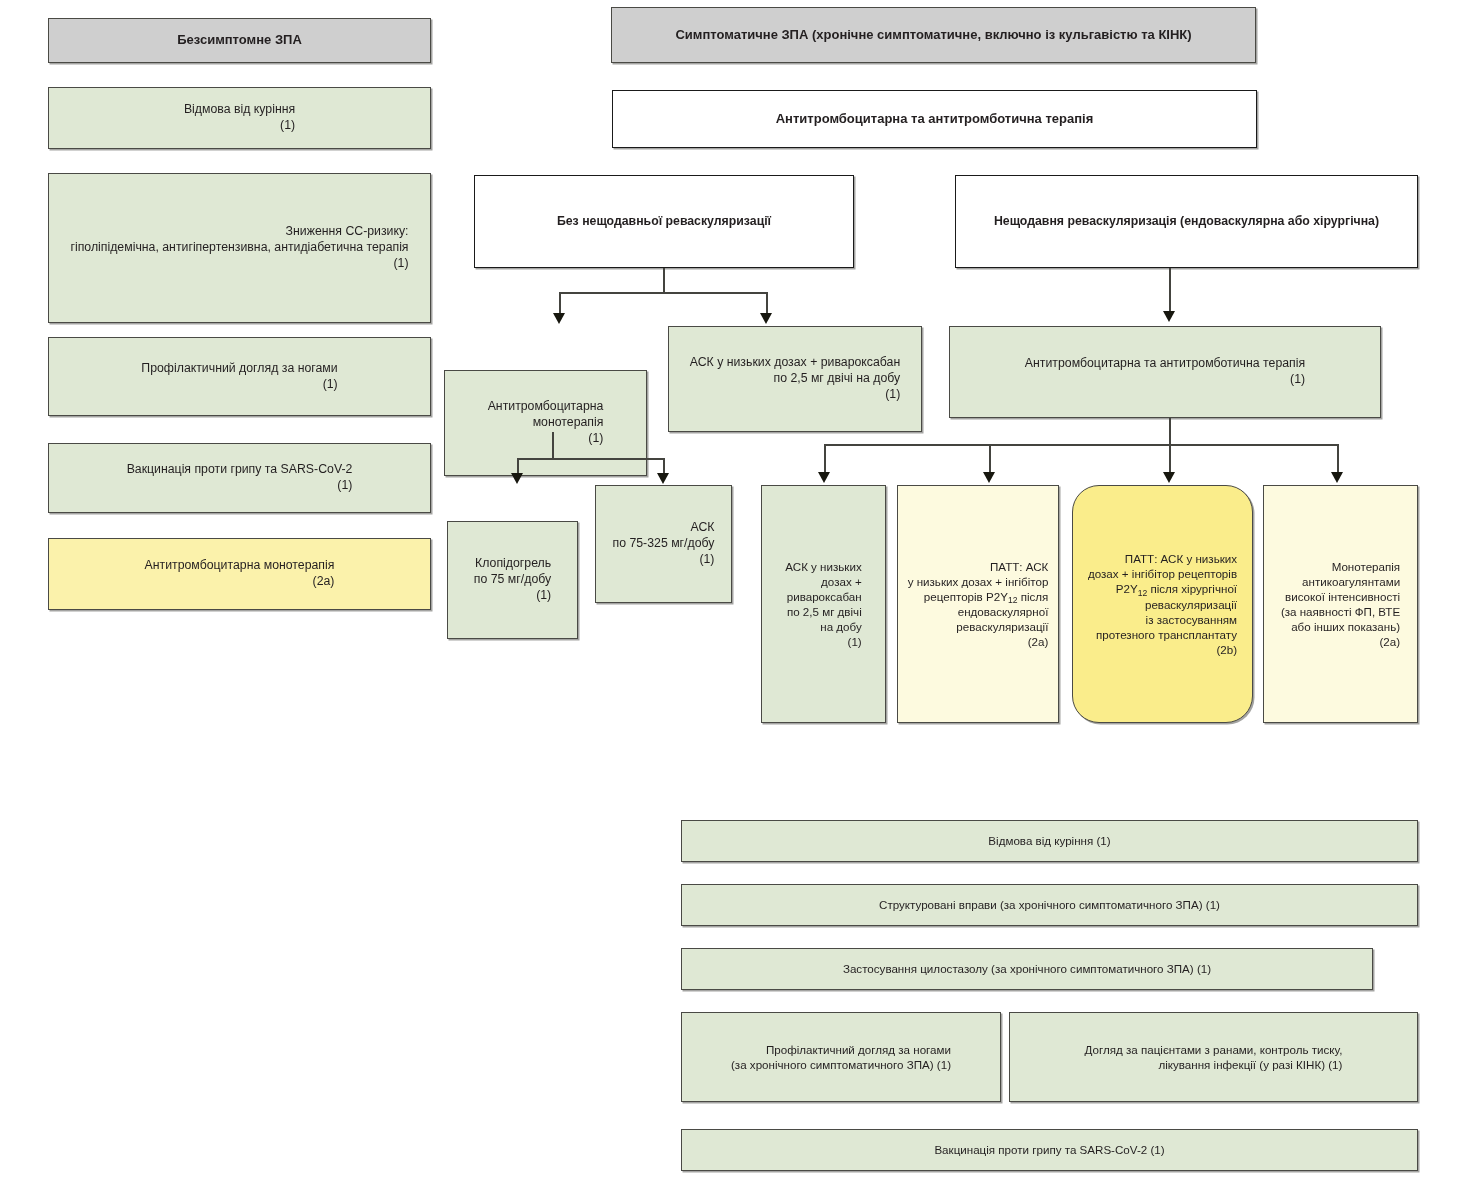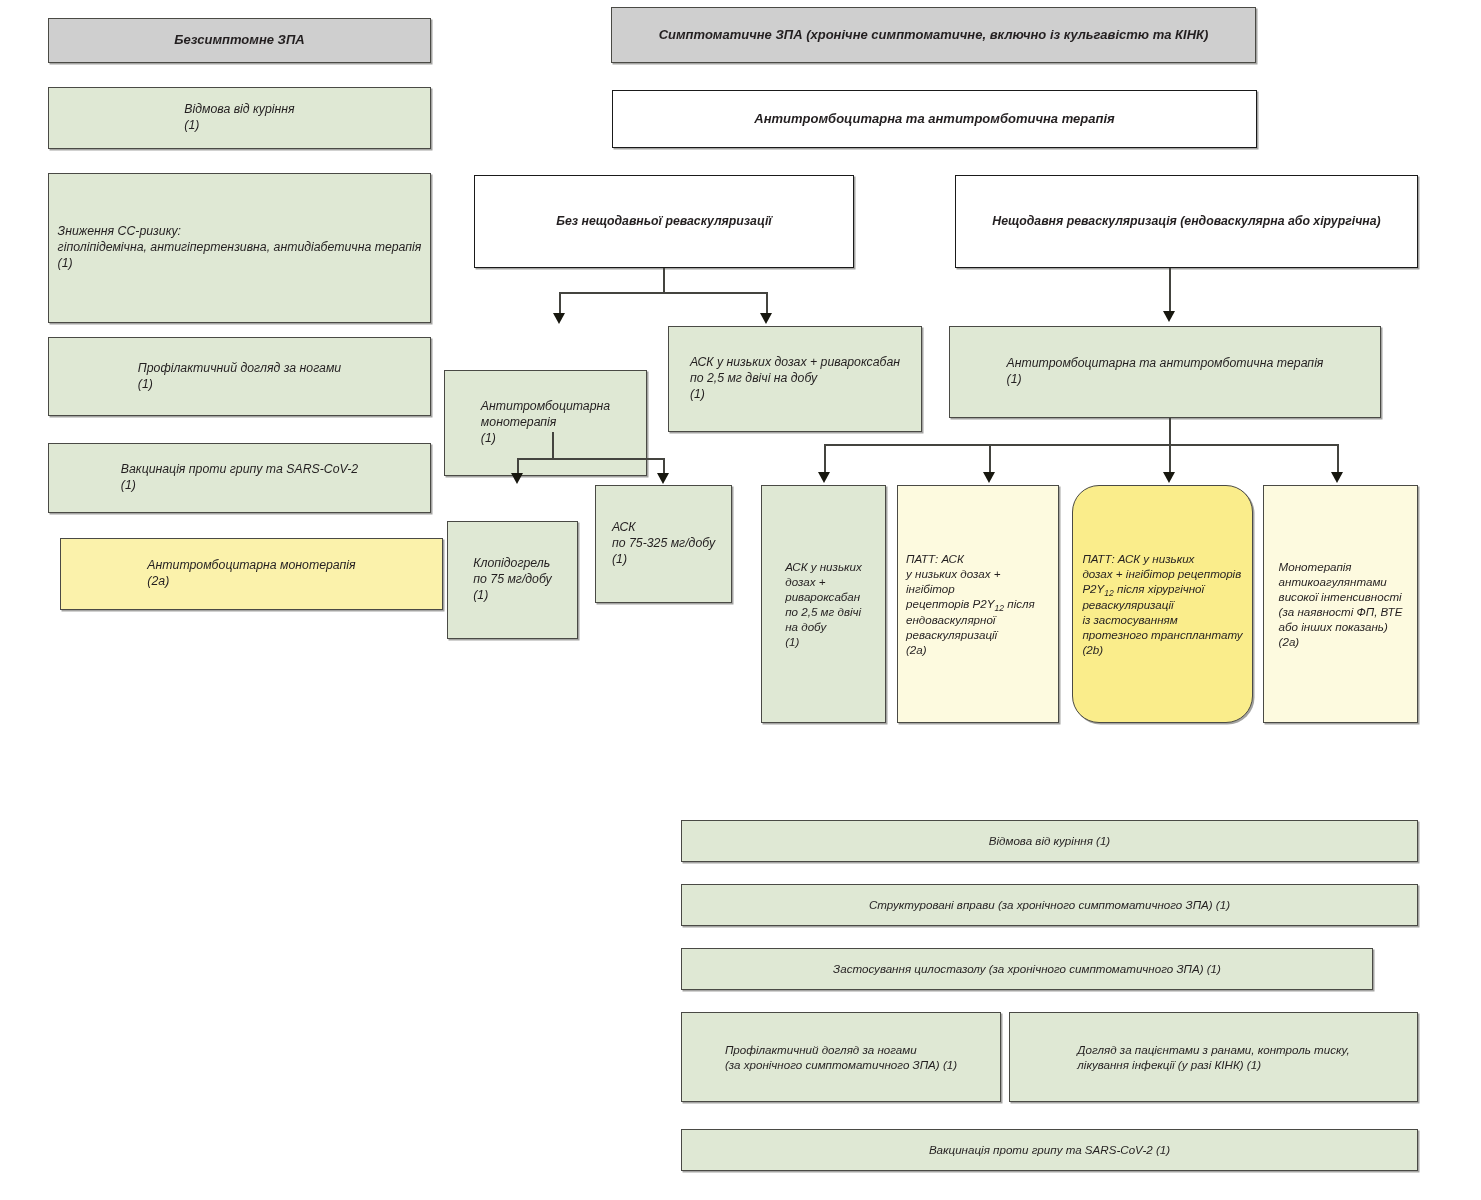--- a/index.html
+++ b/index.html
@@ -17,32 +17,31 @@
     height: 1200px;
     background: #ffffff;
     overflow: hidden;
   }
   .box {
     position: absolute;
     box-sizing: border-box;
     display: flex;
     align-items: center;
     justify-content: center;
-    text-align: left;
+    text-align: right;
     line-height: 1.30;
     padding: 8px 8px;
     white-space: pre-line;
     border: 1.4px solid #4a4a45;
     box-shadow: 1.5px 1.5px 0 rgba(90,90,85,0.55);
-    font-style: italic;
   }
   .gray   { background: #cfcfcf; font-weight: bold; }
   .white  { background: #ffffff; font-weight: bold; border-color: #1a1a1a; border-width: 1.6px; }
   .green  { background: #dfe8d4; }
-  .yellow { background: #fbf2ab; margin-left: 12px; }
+  .yellow { background: #fbf2ab; }
   .cream  { background: #fdfadf; }
   .vivid  { background: #faed8b; border-radius: 27px; }
 
   .f13 { font-size: 13px; }
   .f12 { font-size: 12.3px; }
   .f115{ font-size: 11.6px; }
 
   
   .vline, .hline {
     position: absolute;

